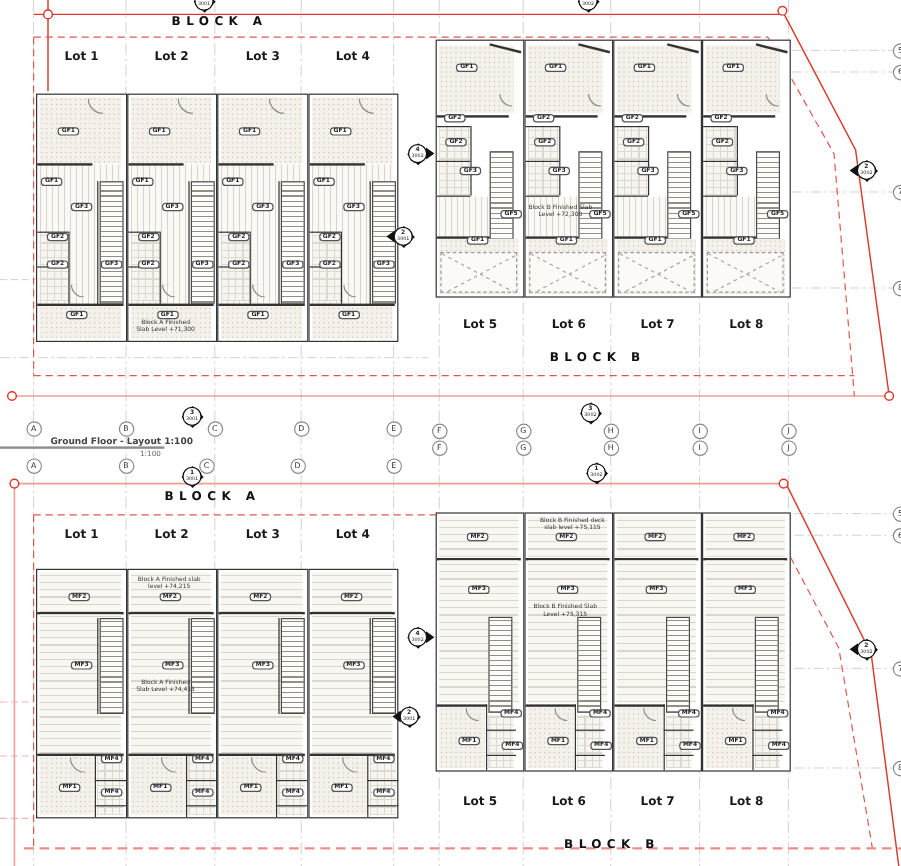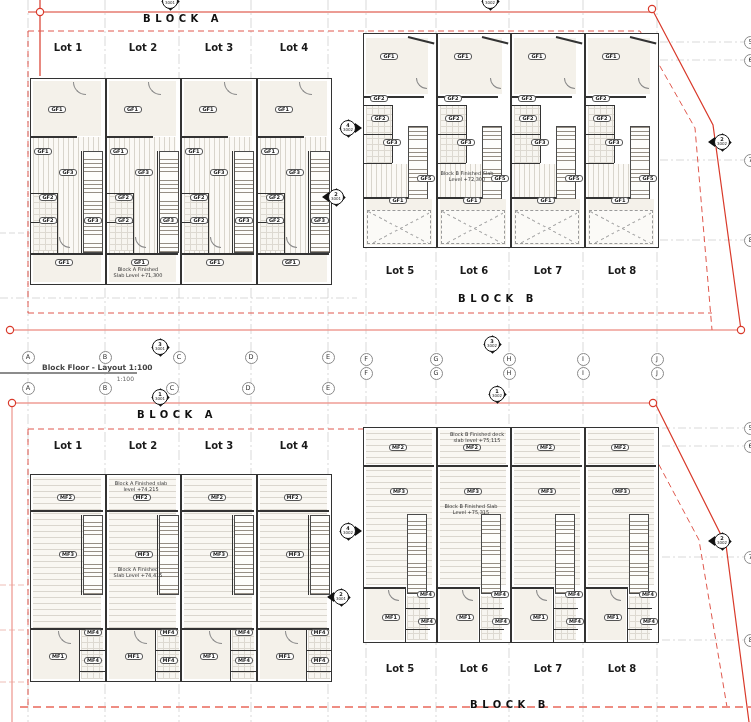--- a/index.html
+++ b/index.html
@@ -86,21 +86,21 @@
       <circle cx="741" cy="330" r="3.6" fill="#fff" stroke="#d93a2b" stroke-width="1.2"></circle>
       <circle cx="12" cy="403" r="3.6" fill="#fff" stroke="#d93a2b" stroke-width="1.2"></circle>
       <circle cx="653" cy="403" r="3.6" fill="#fff" stroke="#d93a2b" stroke-width="1.2"></circle>
     </svg>
 
   <div class="block-label" style="left:118px;top:13px;width:130px;">BLOCK A</div>
   <div class="block-label" style="left:433px;top:293px;width:130px;">BLOCK B</div>
   <div class="block-label" style="left:112px;top:409px;width:130px;">BLOCK A</div>
   <div class="block-label" style="left:445px;top:699px;width:130px;">BLOCK B</div>
 
-  <div class="view-title">Block Floor - Layout 1:100</div>
+  <div class="view-title">Ground Floor - Layout 1:100</div>
   <div class="title-line"></div>
   <div class="view-scale">1:100</div>
 
   <div class="note" style="left:105px;top:266px;">Block A Finished
 Slab Level +71,300</div>
   <div class="note" style="left:434px;top:170px;">Block B Finished Slab
 Level +72,300</div>
   <div class="note" style="left:108px;top:480px;">Block A Finished slab
 level +74,215</div>
   <div class="note" style="left:105px;top:566px;">Block A Finished

